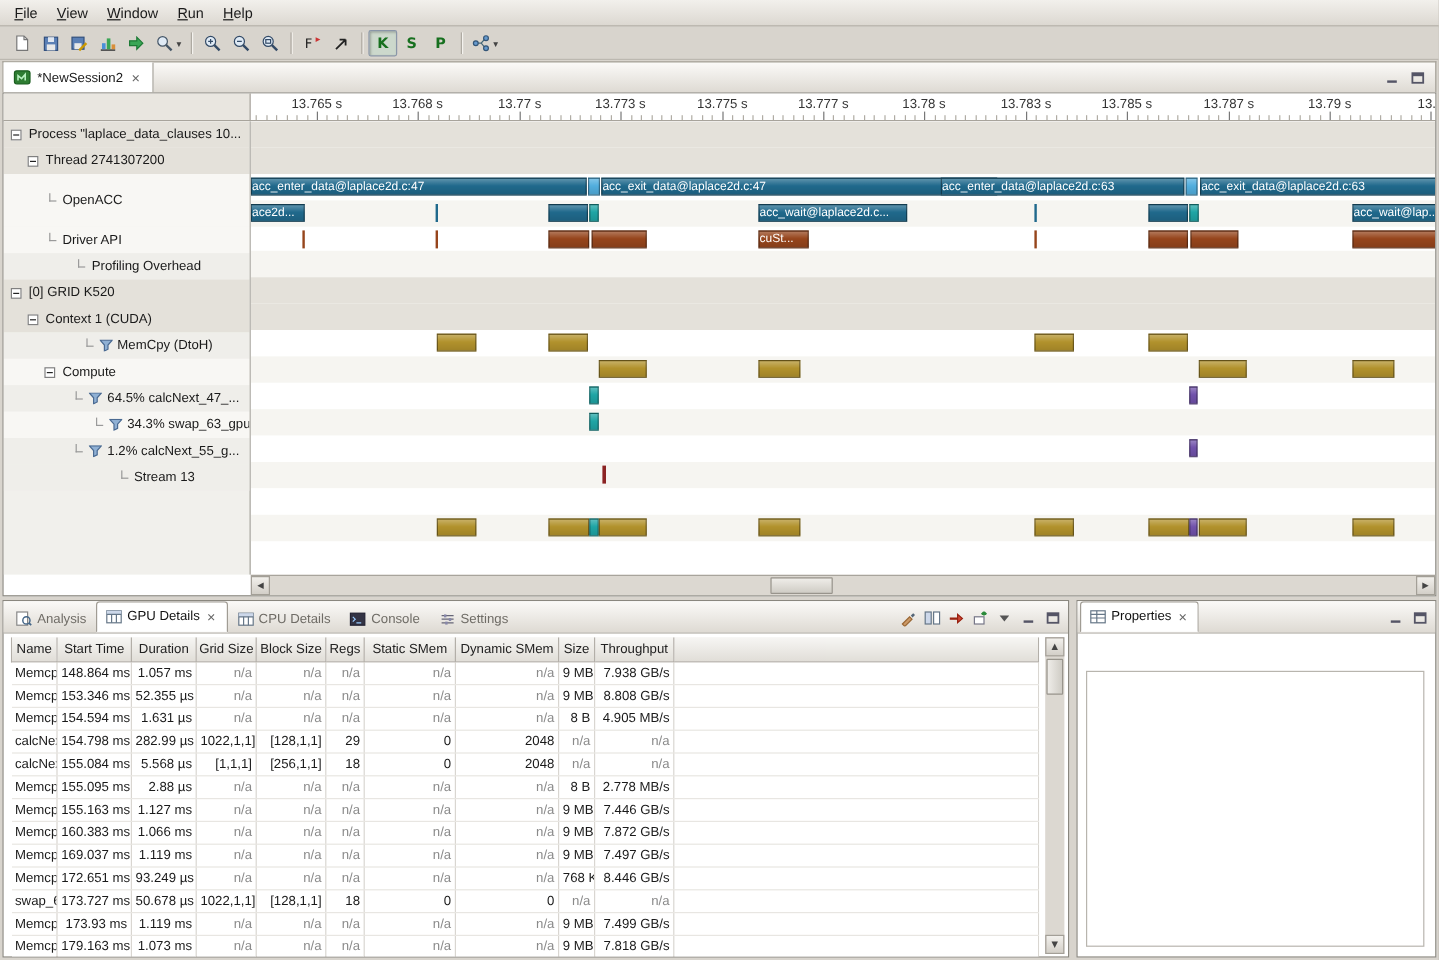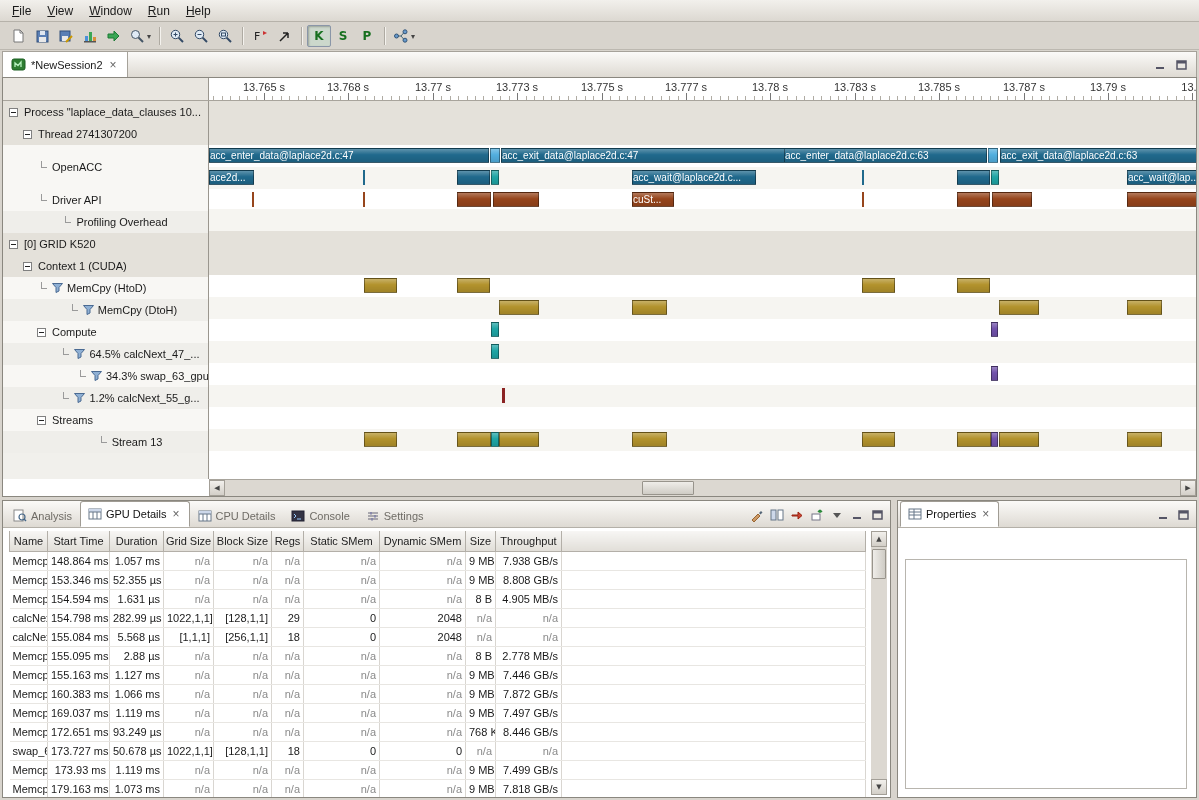--- a/index.html
+++ b/index.html
@@ -427,29 +427,20 @@
               <i></i>
             </span>
             <span class="tree-label">[0] GRID K520</span>
           </div>
           <div class="tree-row group" style="height: 22px; padding-left: 20px;">
             <span class="toggle">
               <i></i>
             </span>
             <span class="tree-label">Context 1 (CUDA)</span>
           </div>
-          <div class="tree-row s0" style="height: 22px; padding-left: 38px;">
-            <span class="connector"></span>
-            <span class="funnel">
-              <svg width="11" height="10">
-                <path d="M0.5 0.5h10L7 4.5V8L4 9.5v-5z" fill="#8fb0d4" stroke="#4a6a92"></path>
-              </svg>
-            </span>
-            <span class="tree-label">MemCpy (HtoD)</span>
-          </div>
           <div class="tree-row s1" style="height: 22px; padding-left: 38px;">
             <span class="connector"></span>
             <span class="funnel">
               <svg width="11" height="10">
                 <path d="M0.5 0.5h10L7 4.5V8L4 9.5v-5z" fill="#8fb0d4" stroke="#4a6a92"></path>
               </svg>
             </span>
             <span class="tree-label">MemCpy (DtoH)</span>
           </div>
           <div class="tree-row s0" style="height: 22px; padding-left: 34px;">
@@ -477,26 +468,20 @@
             <span class="tree-label">34.3% swap_63_gpu</span>
           </div>
           <div class="tree-row s1" style="height: 22px; padding-left: 52px;">
             <span class="connector"></span>
             <span class="funnel">
               <svg width="11" height="10">
                 <path d="M0.5 0.5h10L7 4.5V8L4 9.5v-5z" fill="#8fb0d4" stroke="#4a6a92"></path>
               </svg>
             </span>
             <span class="tree-label">1.2% calcNext_55_g...</span>
-          </div>
-          <div class="tree-row s0" style="height: 22px; padding-left: 34px;">
-            <span class="toggle">
-              <i></i>
-            </span>
-            <span class="tree-label">Streams</span>
           </div>
           <div class="tree-row s1" style="height: 22px; padding-left: 52px;">
             <span class="connector"></span>
             <span class="tree-label">Stream 13</span>
           </div>
         </div>
       <div class="chart-col" id="chartcol">
           <div class="chart-row group" style="height: 22px;"></div>
           <div class="chart-row group" style="height: 22px;"></div>
           <div class="chart-row s0" style="height: 22px;">

